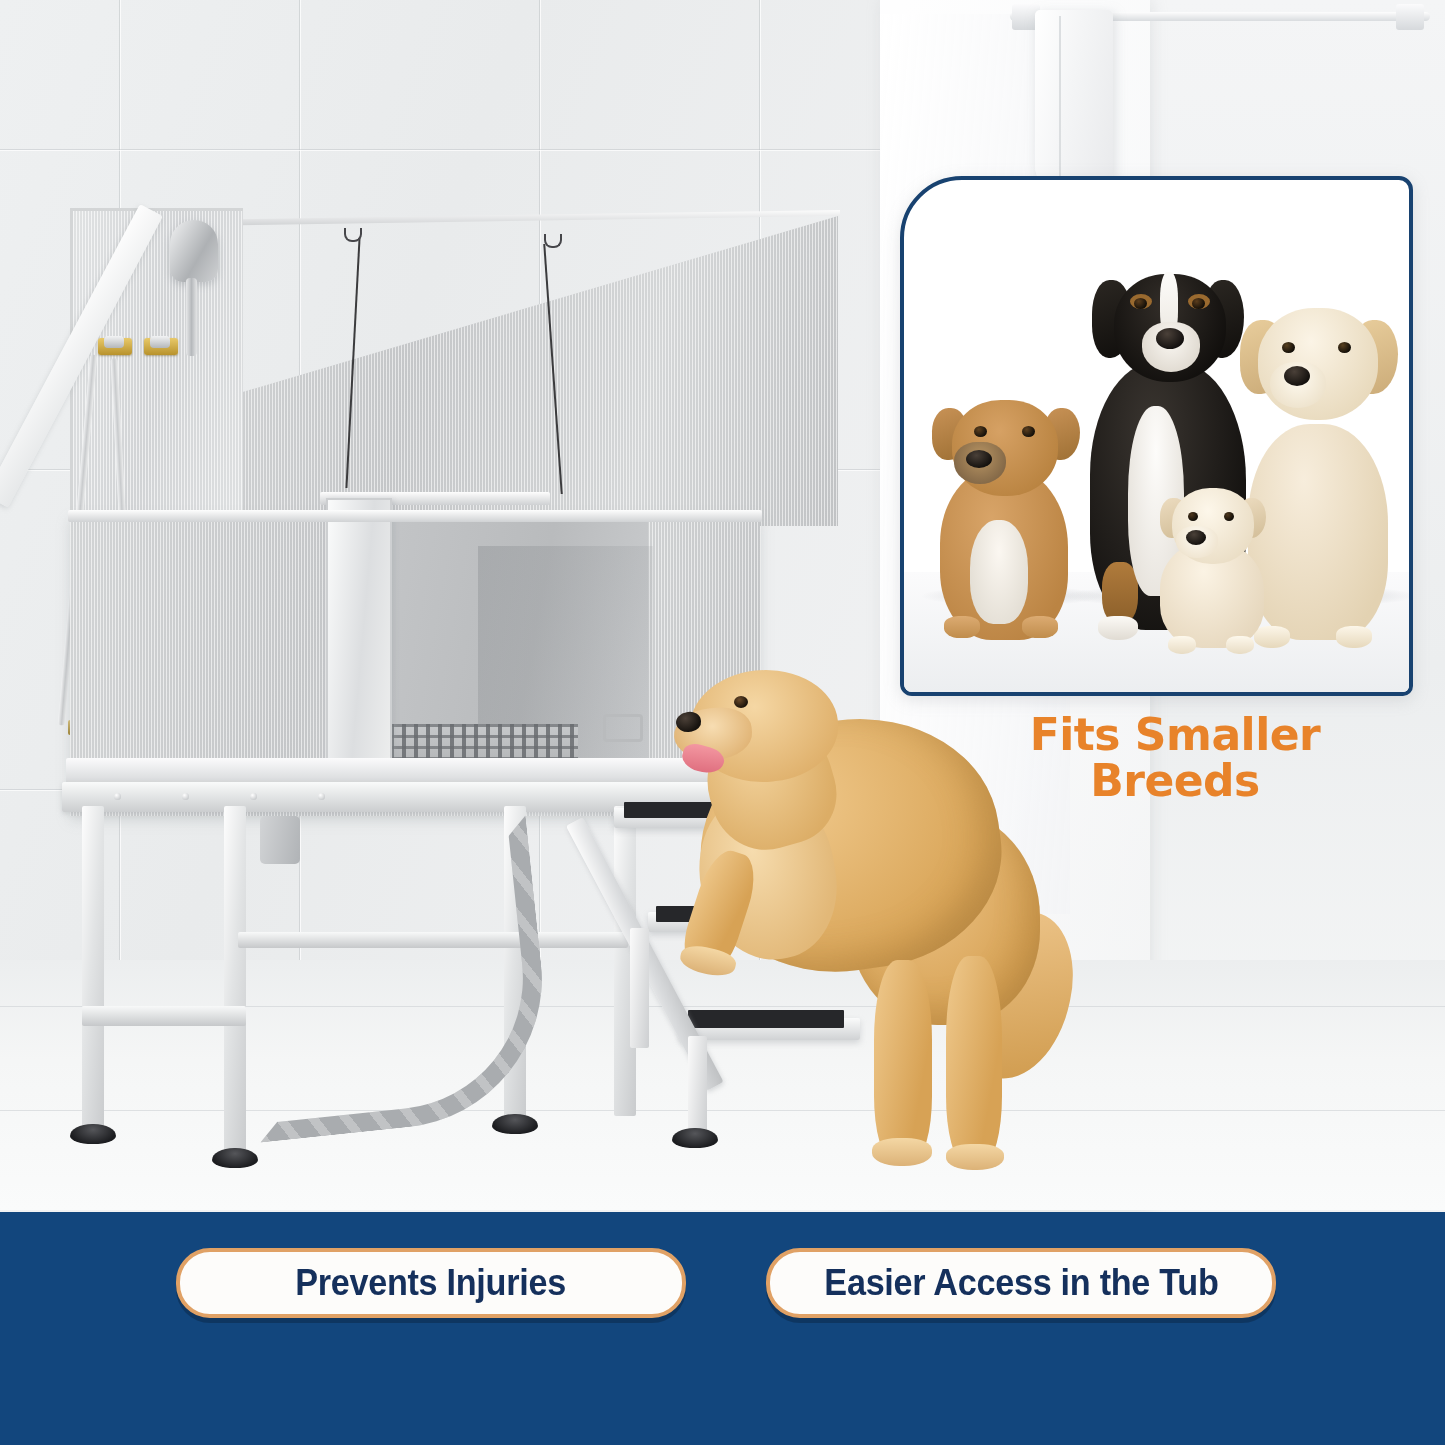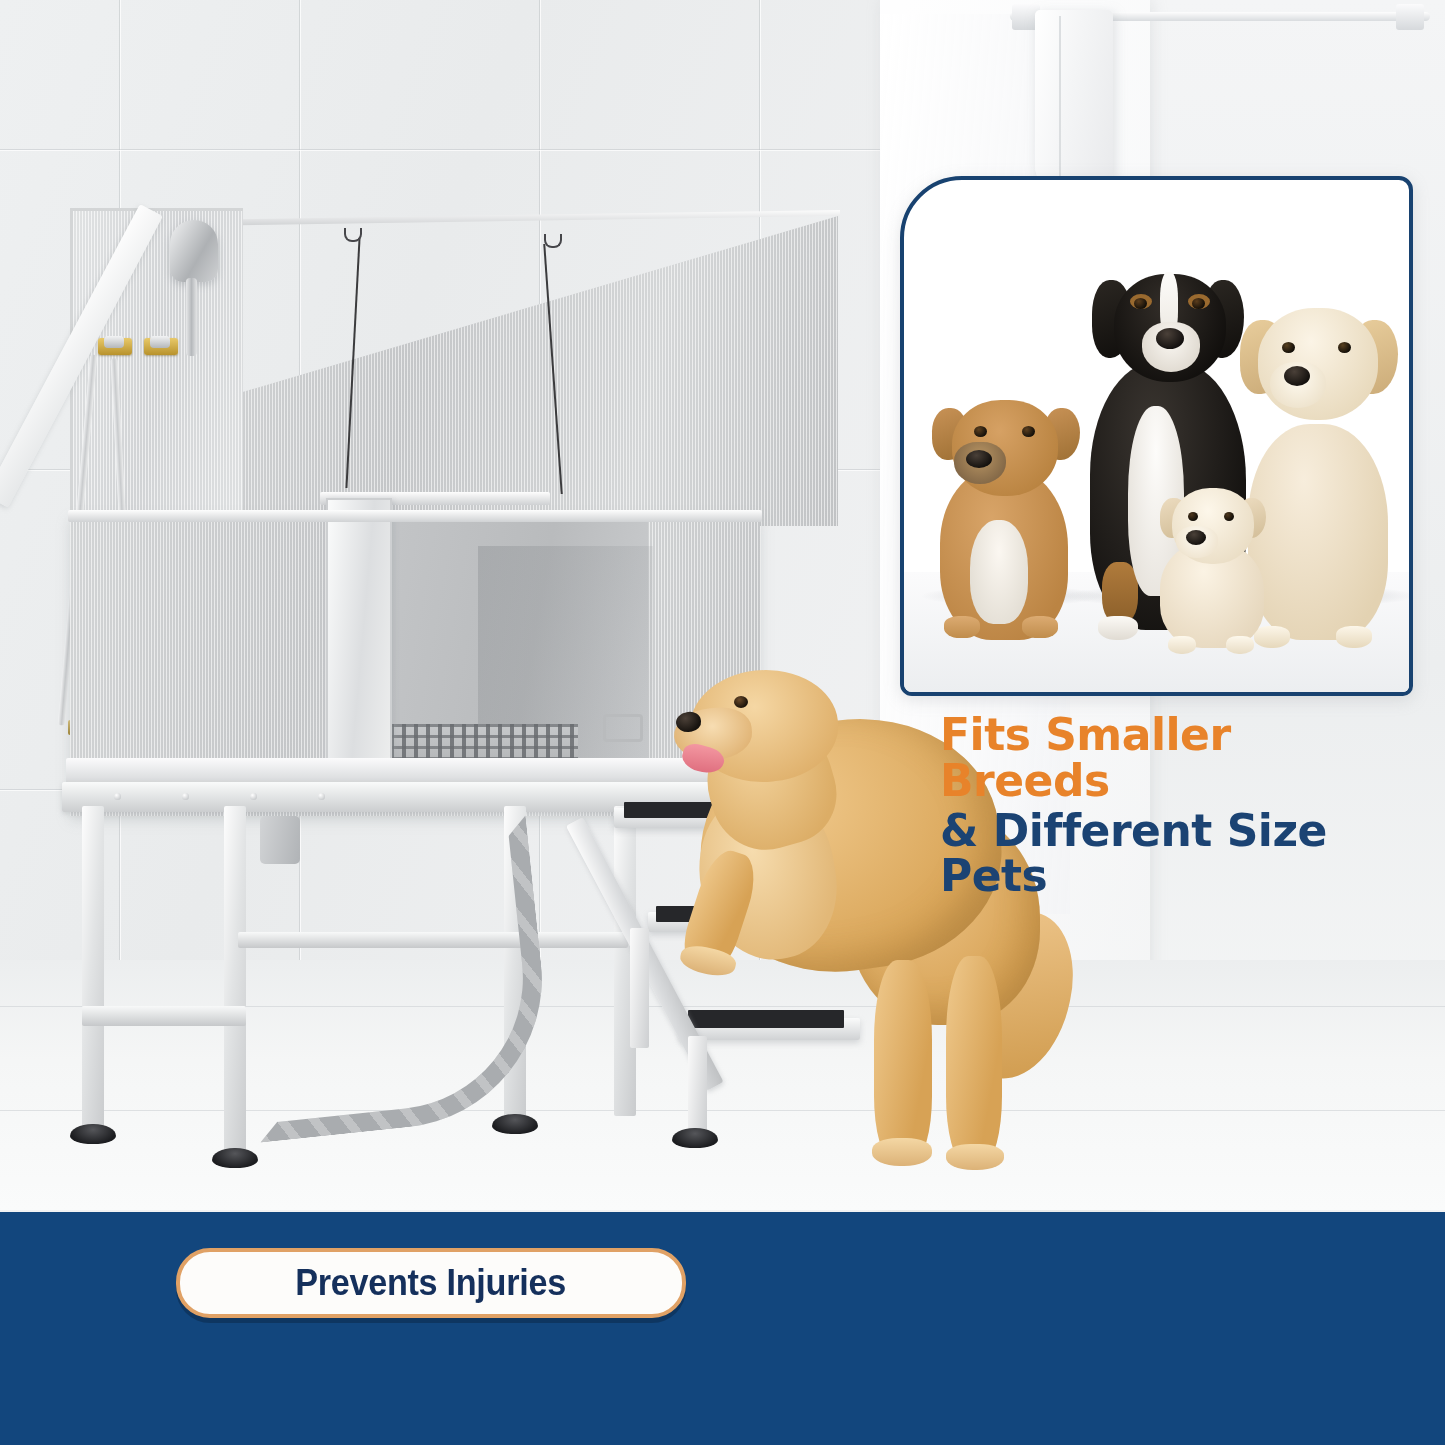--- a/index.html
+++ b/index.html
@@ -296,21 +296,21 @@
   .dD-nose{position:absolute;left:50px;top:62px;width:26px;height:20px;
     background:radial-gradient(ellipse at 40% 28%,#4a4038,#14110e 72%);border-radius:50%;}
   .dD-eye{position:absolute;top:38px;width:13px;height:11px;
     background:radial-gradient(circle at 36% 30%,#58401f,#120e08 72%);border-radius:50%;}
   .dD-ear{position:absolute;top:16px;width:46px;height:74px;
     background:linear-gradient(160deg,#e8cd9c,#cbab78);border-radius:48% 50% 58% 42%;}
   .dD-paw{position:absolute;top:322px;width:36px;height:22px;
     background:linear-gradient(180deg,#fcf6e9,#e6d8bb);border-radius:40% 40% 46% 46%;}
 
   
-  .caption{position:absolute;left:940px;top:712px;width:470px;
+  .caption{position:absolute;left:940px;top:712px;width:470px;text-align:center;
     line-height:1.04;}
   .cap1{font-size:44px;font-weight:bold;color:#e8832a;
     font-family:"DejaVu Sans","Liberation Sans",sans-serif;letter-spacing:-.5px;}
   .cap2{font-size:44px;font-weight:bold;color:#1b4373;
     font-family:"DejaVu Sans","Liberation Sans",sans-serif;letter-spacing:-.5px;
     margin-top:4px;}
 
   
   .footer{position:absolute;left:0;top:1212px;width:1445px;height:233px;
     background:#12467d;}
@@ -504,24 +504,26 @@
       <div class="dC-nose"></div>
       <div class="dC-eye" style="left:36px"></div>
       <div class="dC-eye" style="left:72px"></div>
       <div class="dC-paw" style="left:16px"></div>
       <div class="dC-paw" style="left:74px"></div>
     </div>
   </div>
 
   <div class="caption">
     <div class="cap1">Fits Smaller Breeds</div>
-    <div class="cap2">&amp; Different Size Pets</div>
   </div>
 
   <div class="footer">
     <div class="pill-grid">
       <div class="pill">
         <span>Prevents Injuries</span>
       </div>
+      <div class="pill">
+        <span>Easier Access in the Tub</span>
+      </div>
     </div>
   </div>
 
 </div>
 
 </body></html>

